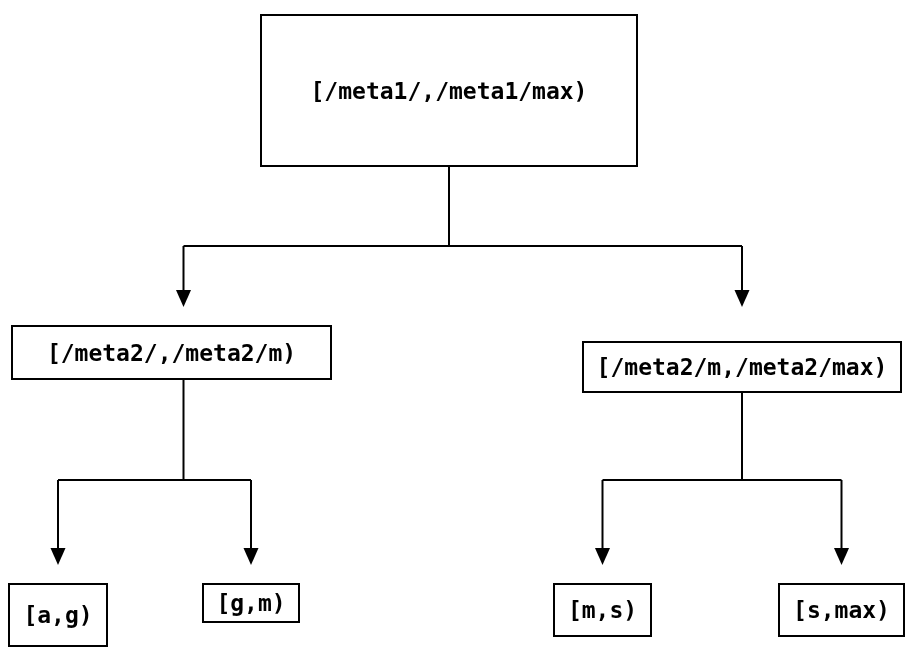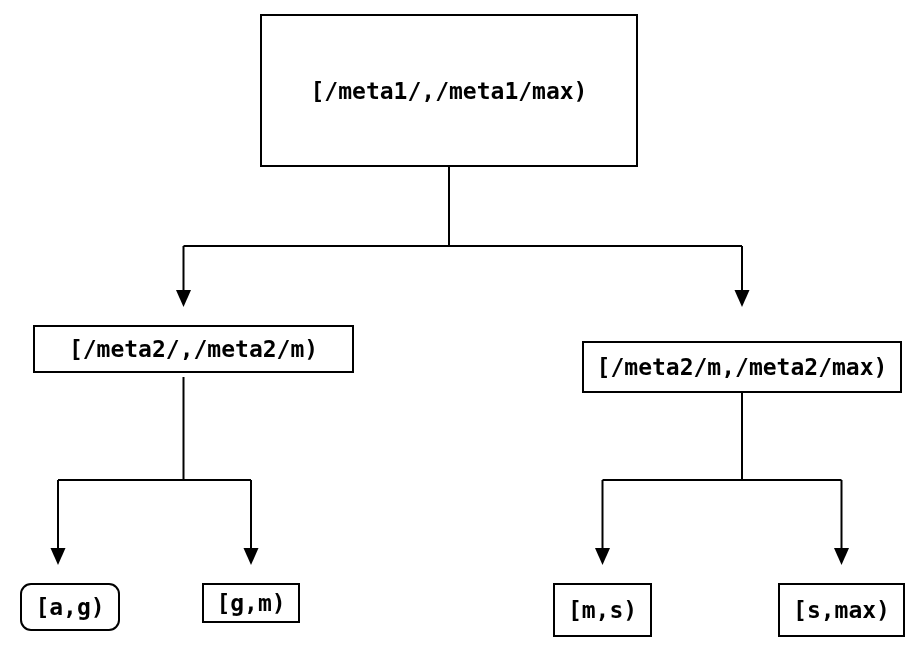--- a/index.html
+++ b/index.html
@@ -32,23 +32,23 @@
     display: flex;
     align-items: center;
     justify-content: center;
     font-size: 23px;
     font-weight: bold;
     white-space: nowrap;
     letter-spacing: 0;
   }
   
   .node-root        { left: 260px; top: 14px;  width: 378px; height: 153px; }
-  .node-left        { left: 33px;  top: 325px; width: 321px; height: 48px; }
+  .node-left        { left: 11px;  top: 325px; width: 321px; height: 55px; }
   .node-right       { left: 582px; top: 325px; width: 320px; height: 52px; margin-top: 16px; }
-  .node-left-left   { left: 20px;   top: 583px; width: 100px; height: 48px; border-radius: 11px; }
+  .node-left-left   { left: 8px;   top: 583px; width: 100px; height: 64px; }
   .node-left-right  { left: 202px; top: 583px; width: 98px;  height: 40px; }
   .node-right-left  { left: 553px; top: 583px; width: 99px;  height: 54px; }
   .node-right-right { left: 778px; top: 583px; width: 127px; height: 54px; }
 </style>
 </head>
 <body>
 
 <div class="canvas">
 
   <svg class="edges" viewBox="0 0 912 652" xmlns="http://www.w3.org/2000/svg" stroke="#000000" stroke-width="2" fill="none">

